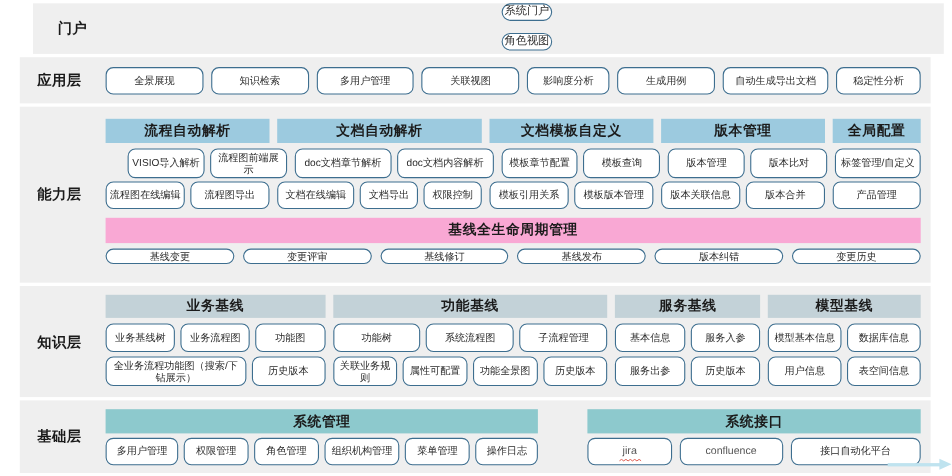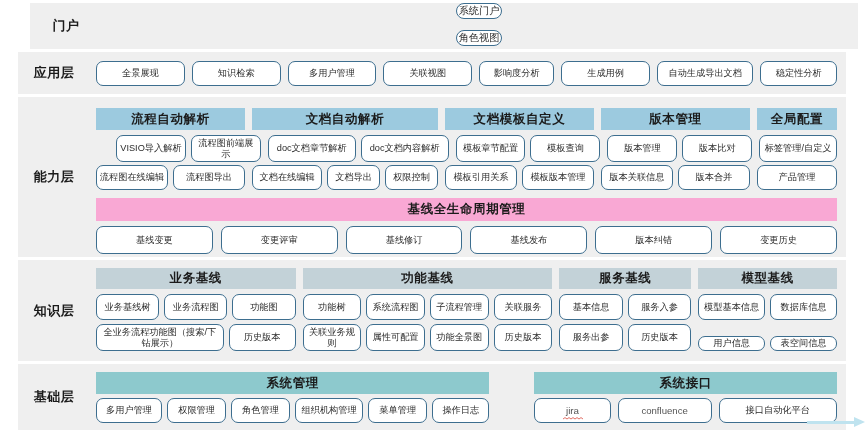--- a/index.html
+++ b/index.html
@@ -193,21 +193,21 @@
           <div class="pill" style="flex:1 1 0;">版本关联信息</div>
           <div class="pill" style="flex:1 1 0;">版本合并</div>
         </div>
         <div class="row" style="flex:0.93 1 0; gap:5px;">
           <div class="pill" style="flex:1 1 0;">产品管理</div>
         </div>
       </div>
 
       <div class="grp-head life" style="position:absolute; left:6px; right:9px; top:101px; height:23px;">基线全生命周期管理</div>
 
-      <div style="position:absolute; left:6px; right:9px; top:129px; height:28px; display:flex; gap:8px;">
+      <div style="position:absolute; left:6px; right:9px; top:129px; height:14px; display:flex; gap:8px;">
         <div class="pill" style="flex:1 1 0;">基线变更</div>
         <div class="pill" style="flex:1 1 0;">变更评审</div>
         <div class="pill" style="flex:1 1 0;">基线修订</div>
         <div class="pill" style="flex:1 1 0;">基线发布</div>
         <div class="pill" style="flex:1 1 0;">版本纠错</div>
         <div class="pill" style="flex:1 1 0;">变更历史</div>
       </div>
 
     </div>
   </div>
@@ -226,21 +226,20 @@
       <div style="position:absolute; left:6px; right:9px; top:34px; height:26px; display:flex; gap:7px;">
         <div class="row" style="flex:2.30 1 0; gap:5px;">
           <div class="pill" style="flex:1 1 0;">业务基线树</div>
           <div class="pill" style="flex:1 1 0;">业务流程图</div>
           <div class="pill" style="flex:1 1 0;">功能图</div>
         </div>
         <div class="row" style="flex:2.88 1 0; gap:5px;">
           <div class="pill" style="flex:1 1 0;">功能树</div>
           <div class="pill" style="flex:1 1 0;">系统流程图</div>
           <div class="pill" style="flex:1 1 0;">子流程管理</div>
-          <div class="pill" style="flex:1 1 0;">关联服务</div>
         </div>
         <div class="row" style="flex:1.52 1 0; gap:5px;">
           <div class="pill" style="flex:1 1 0;">基本信息</div>
           <div class="pill" style="flex:1 1 0;">服务入参</div>
         </div>
         <div class="row" style="flex:1.60 1 0; gap:5px;">
           <div class="pill" style="flex:1 1 0;">模型基本信息</div>
           <div class="pill" style="flex:1 1 0;">数据库信息</div>
         </div>
       </div>
@@ -253,21 +252,21 @@
         <div class="row" style="flex:2.88 1 0; gap:5px;">
           <div class="pill" style="flex:1 1 0;">关联业务规则</div>
           <div class="pill" style="flex:1 1 0;">属性可配置</div>
           <div class="pill" style="flex:1 1 0;">功能全景图</div>
           <div class="pill" style="flex:1 1 0;">历史版本</div>
         </div>
         <div class="row" style="flex:1.52 1 0; gap:5px;">
           <div class="pill" style="flex:1 1 0;">服务出参</div>
           <div class="pill" style="flex:1 1 0;">历史版本</div>
         </div>
-        <div class="row" style="flex:1.60 1 0; gap:5px;align-items:flex-end;">
+        <div class="row" style="flex:1.60 1 0; gap:5px;">
           <div class="pill" style="flex:1 1 0;">用户信息</div>
           <div class="pill" style="flex:1 1 0;">表空间信息</div>
         </div>
       </div>
 
     </div>
   </div>
 
   <div class="band" style="top:364px; height:66px;">
     <div class="band-label">基础层</div>

